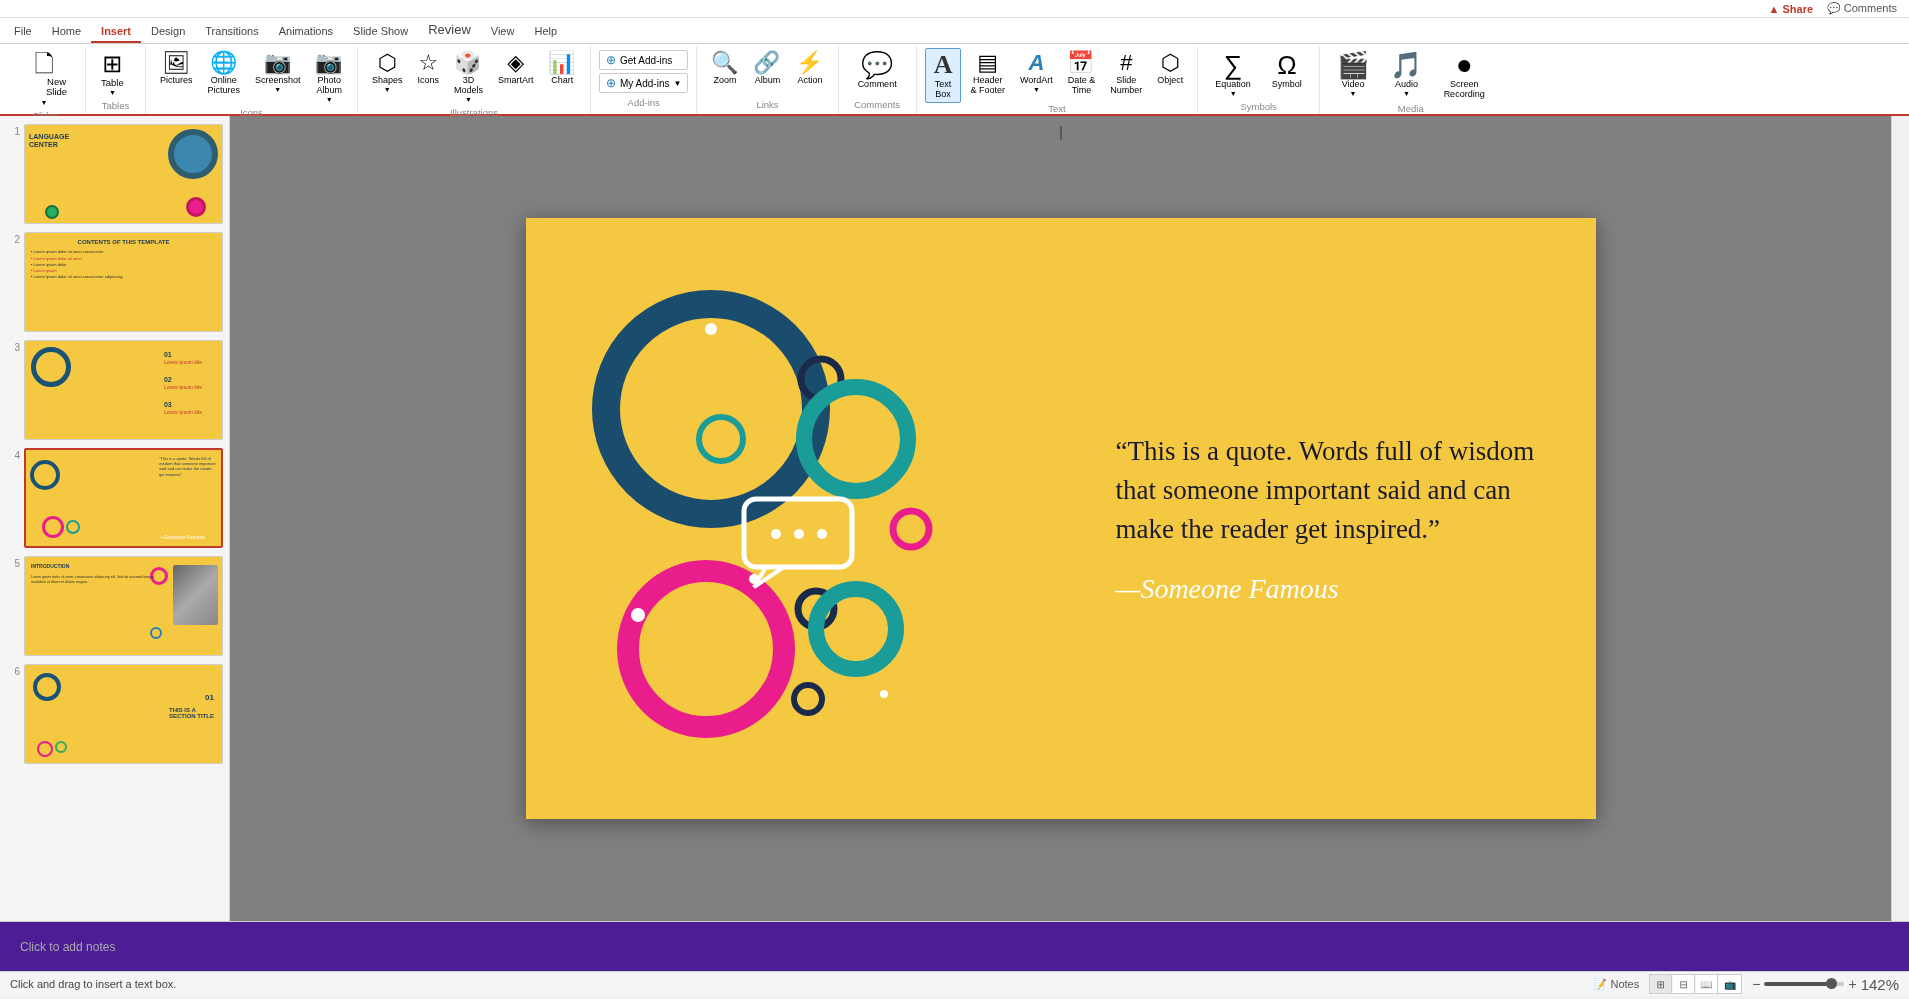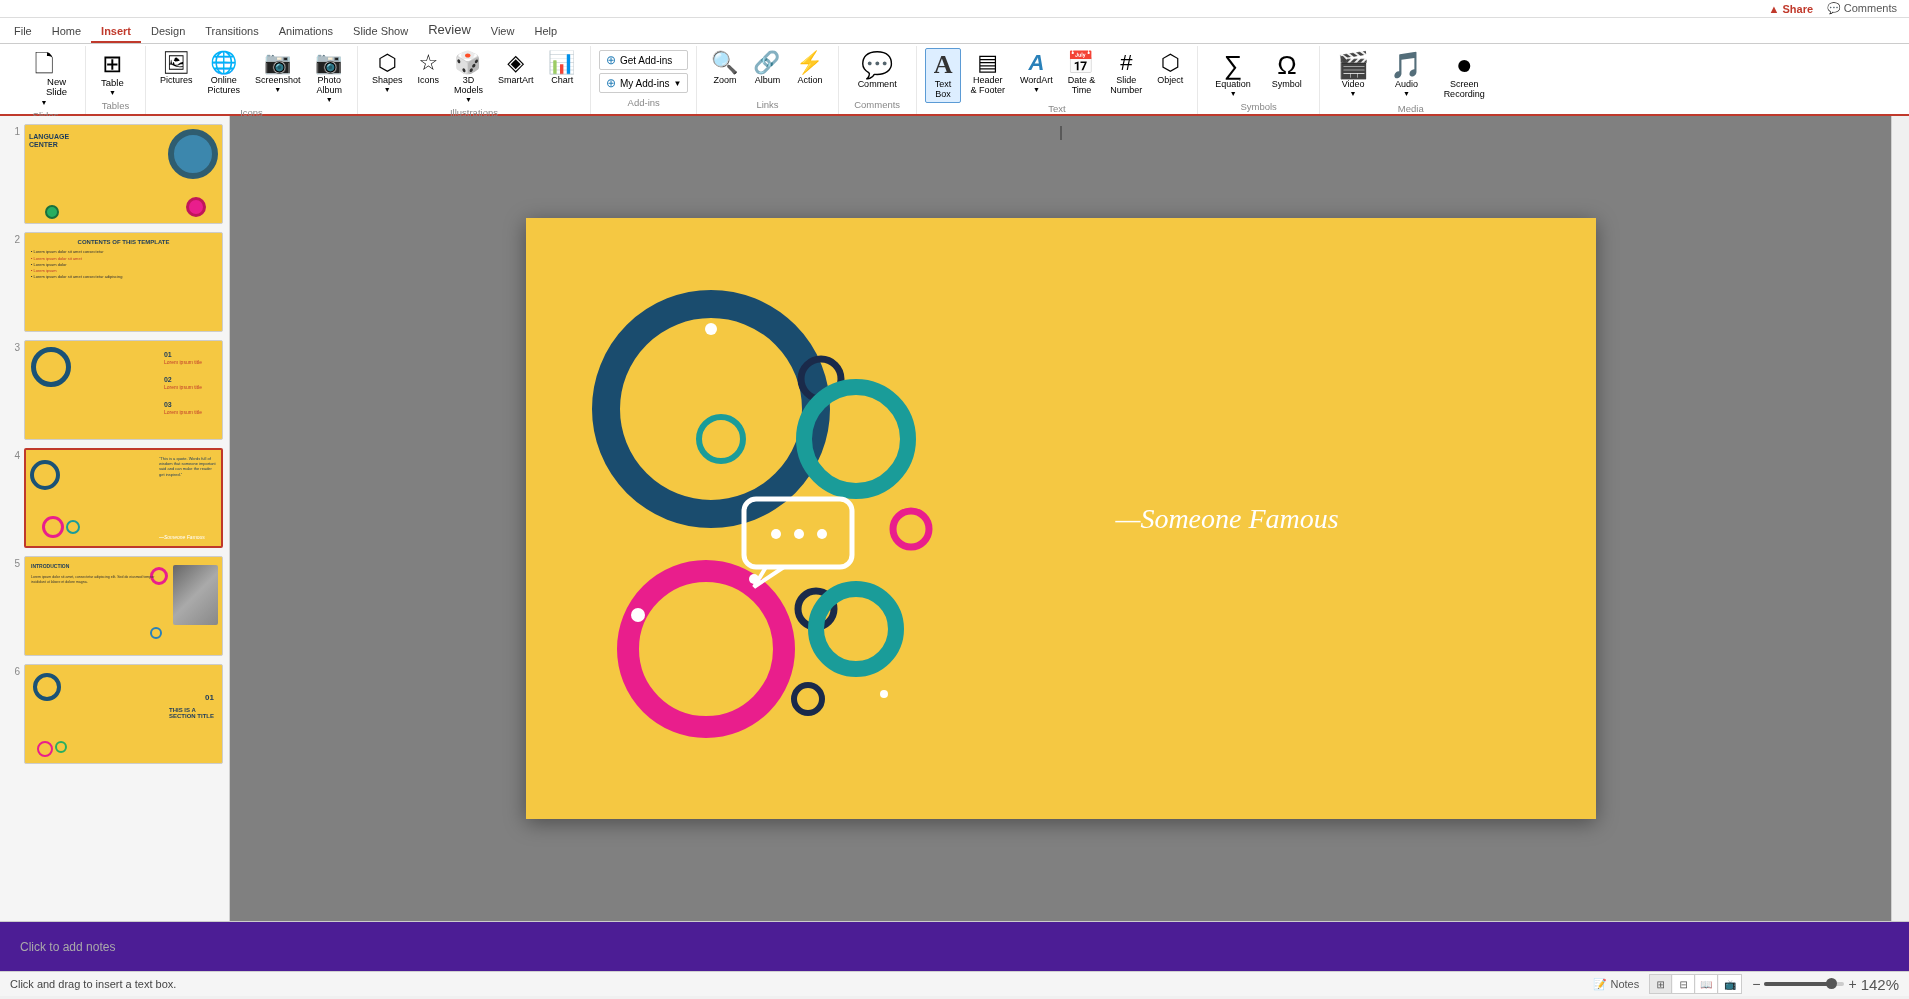--- a/index.html
+++ b/index.html
@@ -337,20 +337,21 @@
 
         <rect x="178" y="240" width="108" height="68" rx="12" ry="12" fill="none" stroke="#ffffff" stroke-width="5"></rect>
         <circle cx="210" cy="275" r="5" fill="#ffffff"></circle>
         <circle cx="233" cy="275" r="5" fill="#ffffff"></circle>
         <circle cx="256" cy="275" r="5" fill="#ffffff"></circle>
 
         <polyline points="200,308 188,328 218,308" fill="none" stroke="#ffffff" stroke-width="4"></polyline>
       </svg>
 
       <div style="position:absolute; right:50px; top:50%; transform:translateY(-50%); width:430px;">
+        <div style="font-family:Georgia, serif; font-size:27px; color:#1a1a2e; line-height:1.45; margin-bottom:24px;">“This is a quote. Words full of wisdom that someone important said and can make the reader get inspired.”</div>
         <div style="font-family:Georgia, serif; font-size:28px; color:#ffffff; font-style:italic;">—Someone Famous</div>
       </div>
 
     </div>
   </div>
 
   <div style="width:18px; background:#f0f0f0; border-left:1px solid #d0d0d0;"></div>
 </div>
 
 <div style="height:50px; background:#4c1d95; border-top:1px solid #ccc; display:flex; align-items:center; padding:16px 20px;">

